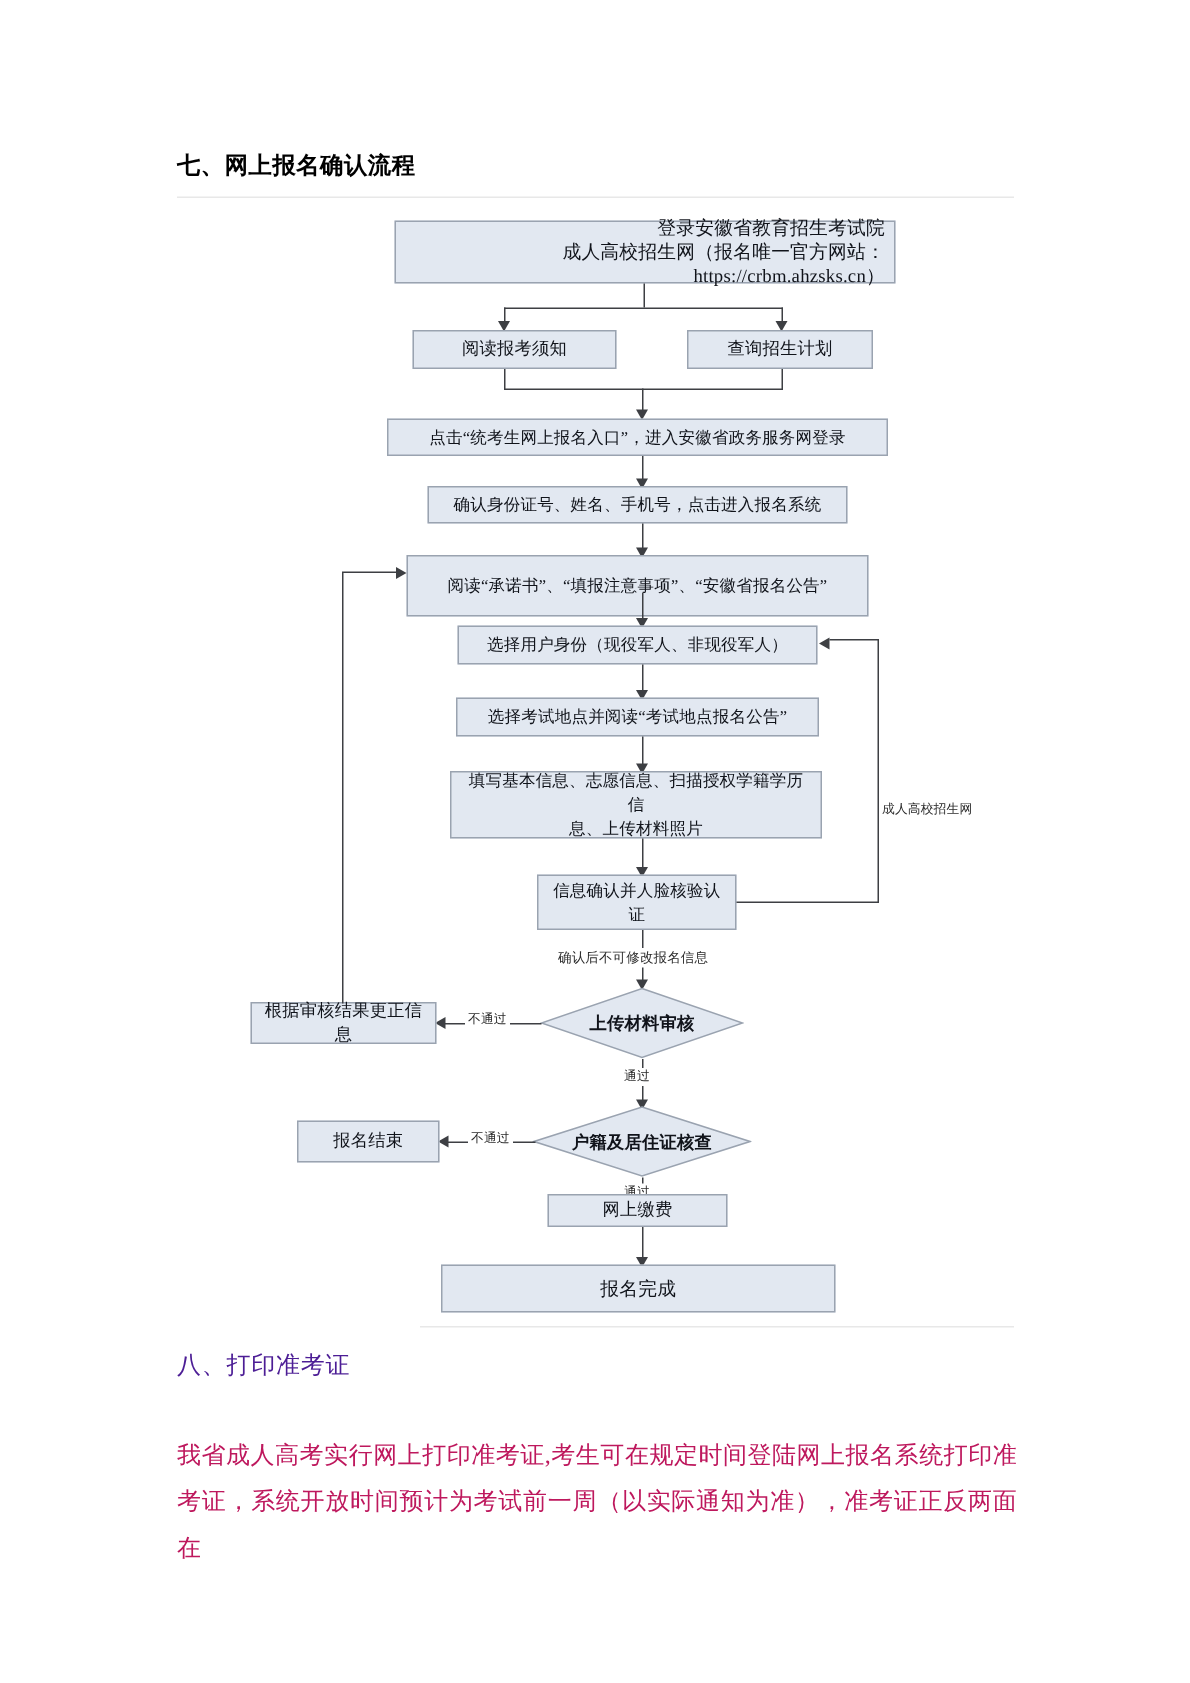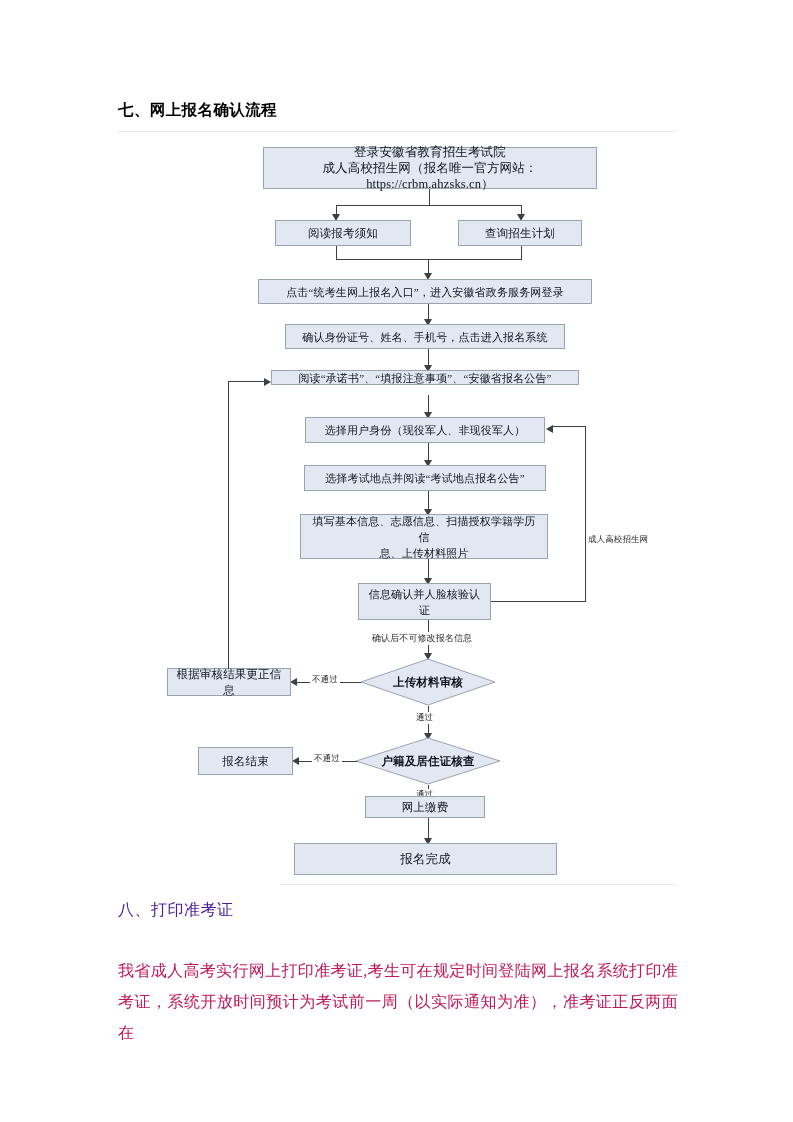--- a/index.html
+++ b/index.html
@@ -70,21 +70,21 @@
     text-align: center;
     font-family: "Liberation Serif", "DejaVu Serif", serif;
     font-size: 11.5px;
     line-height: 16px;
     color: #10131a;
     letter-spacing: .15px;
     padding: 2px 6px;
     white-space: pre-line;
   }
   .node.wide { font-size: 11px; }
-  .node.big  { font-size: 12.5px; }
+  .node.big  { font-size: 12.5px; text-align: right; }
 
   .diamond-wrap {
     position: absolute;
     display: flex;
     align-items: center;
     justify-content: center;
   }
   .diamond-shape {
     position: absolute;
     left: 0; top: 0;
@@ -175,21 +175,21 @@
     <div class="node wide" style="left:258px; top:279px; width:334px; height:25px;">点击“统考生网上报名入口”，进入安徽省政务服务网登录</div>
 
     <div class="ln v" style="left:428px; top:304px; height:17px;"></div>
     <div class="arrow down" style="left:424px; top:319px;"></div>
 
     <div class="node wide" style="left:285px; top:324px; width:280px; height:25px;">确认身份证号、姓名、手机号，点击进入报名系统</div>
 
     <div class="ln v" style="left:428px; top:349px; height:18px;"></div>
     <div class="arrow down" style="left:424px; top:365px;"></div>
 
-    <div class="node wide" style="left:271px; top:370px; width:308px; height:15px;">阅读“承诺书”、“填报注意事项”、“安徽省报名公告”</div>
+    <div class="node wide" style="left:271px; top:370px; width:308px; height:41px;">阅读“承诺书”、“填报注意事项”、“安徽省报名公告”</div>
 
     <div class="arrow right" style="left:264px; top:378px;"></div>
 
     <div class="ln v" style="left:428px; top:395px; height:19px;"></div>
     <div class="arrow down" style="left:424px; top:412px;"></div>
 
     <div class="node wide" style="left:305px; top:417px; width:240px; height:26px;">选择用户身份（现役军人、非现役军人）</div>
 
     <div class="arrow left" style="left:546px; top:425px;"></div>
 

